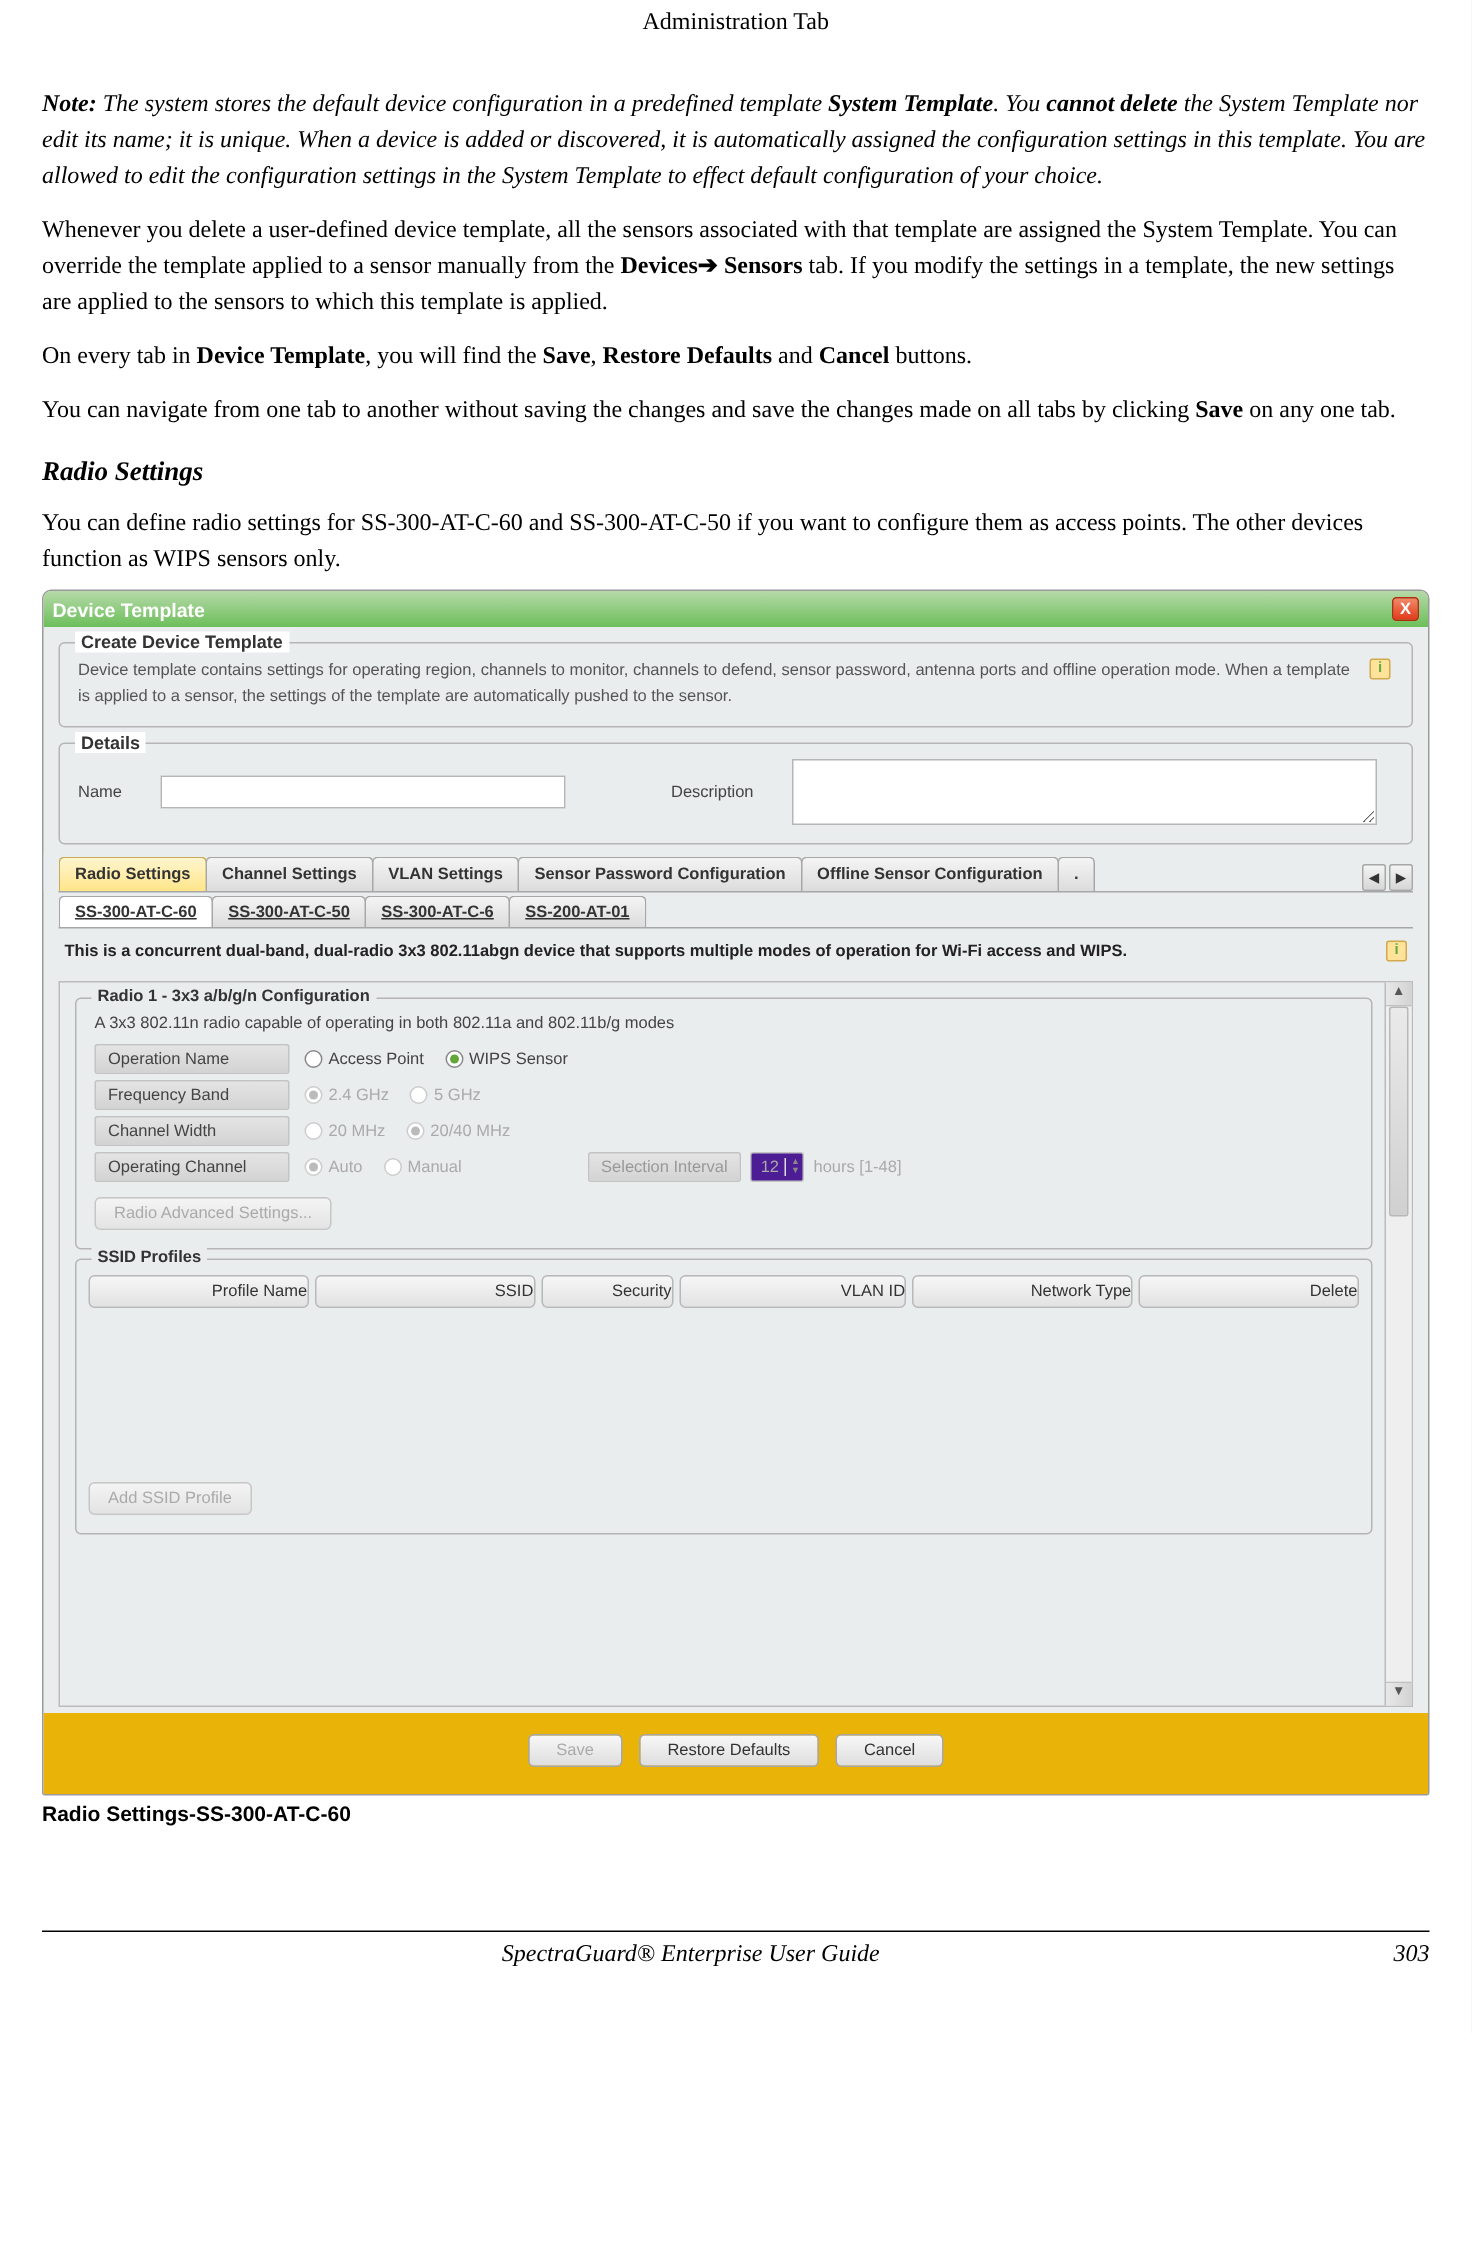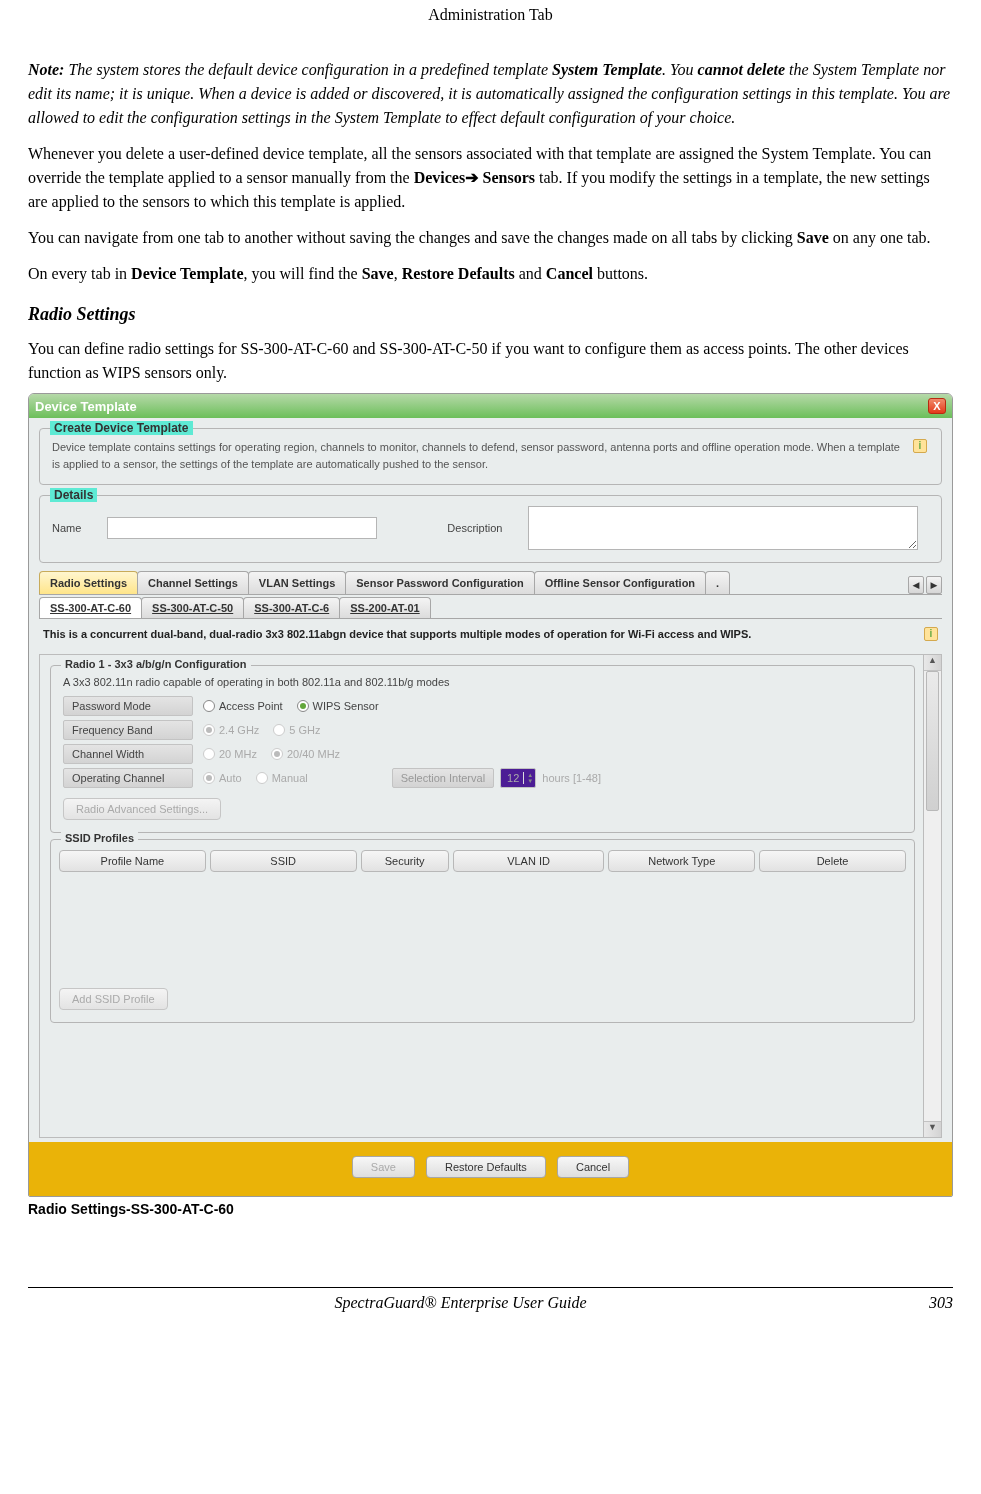--- a/index.html
+++ b/index.html
@@ -92,21 +92,21 @@
     border: 1px solid #b5b5b5;
     border-radius: 4px;
     margin: 10px 10px 6px 10px;
     padding: 10px 12px 12px 12px;
     background: #e9eded;
     position: relative;
   }
   .fieldset .legend {
     position: absolute;
     top: -8px; left: 10px;
-    background: #5eead4;
+    background: #ffffff;
     padding: 0 4px;
     font-weight: bold;
     font-size: 12px;
     color: #333;
   }
   .create-desc {
     color: #555;
     line-height: 1.5;
     padding-right: 28px;
     position: relative;
@@ -323,21 +323,21 @@
     font-weight: bold;
     font-size: 11px;
   }
   .ssid-table {
     display: flex; gap: 4px;
   }
   .ssid-col {
     border: 1px solid #b8b8b8;
     border-radius: 4px;
     background: linear-gradient(#f6f6f6, #e2e2e2);
-    text-align: center;
+    text-align: right;
     padding: 4px 0;
     font-size: 11px;
     color: #333;
     cursor: pointer;
   }
   .ssid-col.c1 { width: 150px; }
   .ssid-col.c2 { width: 150px; }
   .ssid-col.c3 { width: 90px; }
   .ssid-col.c4 { width: 155px; }
   .ssid-col.c5 { width: 150px; }
@@ -378,25 +378,25 @@
 
   <div class="note-block">
     <span class="bold">Note:</span><span> The system stores the default device configuration in a predefined template </span><span class="bold">System Template</span><span>. You </span><span class="bold">cannot delete</span><span> the System Template nor edit its name; it is unique. When a device is added or discovered, it is automatically assigned the configuration settings in this template. You are allowed to edit the configuration settings in the System Template to effect default configuration of your choice.</span>
   </div>
 
   <div class="para">
     <span>Whenever you delete a user-defined device template, all the sensors associated with that template are assigned the System Template. You can override the template applied to a sensor manually from the </span><span class="bold">Devices</span><span class="arrow">➔</span><span class="bold"> Sensors</span><span> tab. If you modify the settings in a template, the new settings are applied to the sensors to which this template is applied.</span>
   </div>
 
   <div class="para">
+    <span>On every tab in </span><span class="bold">Device Template</span><span>, you will find the </span><span class="bold">Save</span><span>, </span><span class="bold">Restore Defaults</span><span> and </span><span class="bold">Cancel</span><span> buttons.</span>
+  </div>
+
+  <div class="para">
     <span>You can navigate from one tab to another without saving the changes and save the changes made on all tabs by clicking </span><span class="bold">Save</span><span> on any one tab.</span>
-  </div>
-
-  <div class="para">
-    <span>On every tab in </span><span class="bold">Device Template</span><span>, you will find the </span><span class="bold">Save</span><span>, </span><span class="bold">Restore Defaults</span><span> and </span><span class="bold">Cancel</span><span> buttons.</span>
   </div>
 
   <div class="section-heading">Radio Settings</div>
 
   <div class="para">You can define radio settings for SS-300-AT-C-60 and SS-300-AT-C-50 if you want to configure them as access points. The other devices function as WIPS sensors only.</div>
 
   <div class="dialog-wrap">
     <div class="dialog">
       <div class="dlg-title">
         <span class="ttext">Device Template</span>
@@ -456,21 +456,21 @@
               <div class="thumb"></div>
             </div>
           <div class="ar2">▼</div>
         </div>
 
         <div class="inner-fs">
           <span class="legend2">Radio 1 - 3x3 a/b/g/n Configuration</span>
           <div class="radio-sub">A 3x3 802.11n radio capable of operating in both 802.11a and 802.11b/g modes</div>
 
           <div class="cfg-row">
-            <span class="cfg-label">Password Mode</span>
+            <span class="cfg-label">Operation Name</span>
             <span class="radio-opt">
                 <span class="radio-dot"></span>
                 <span>Access Point</span>
               </span>
             <span class="radio-opt">
                 <span class="radio-dot sel"></span>
                 <span>WIPS Sensor</span>
               </span>
           </div>
           <div class="cfg-row">

